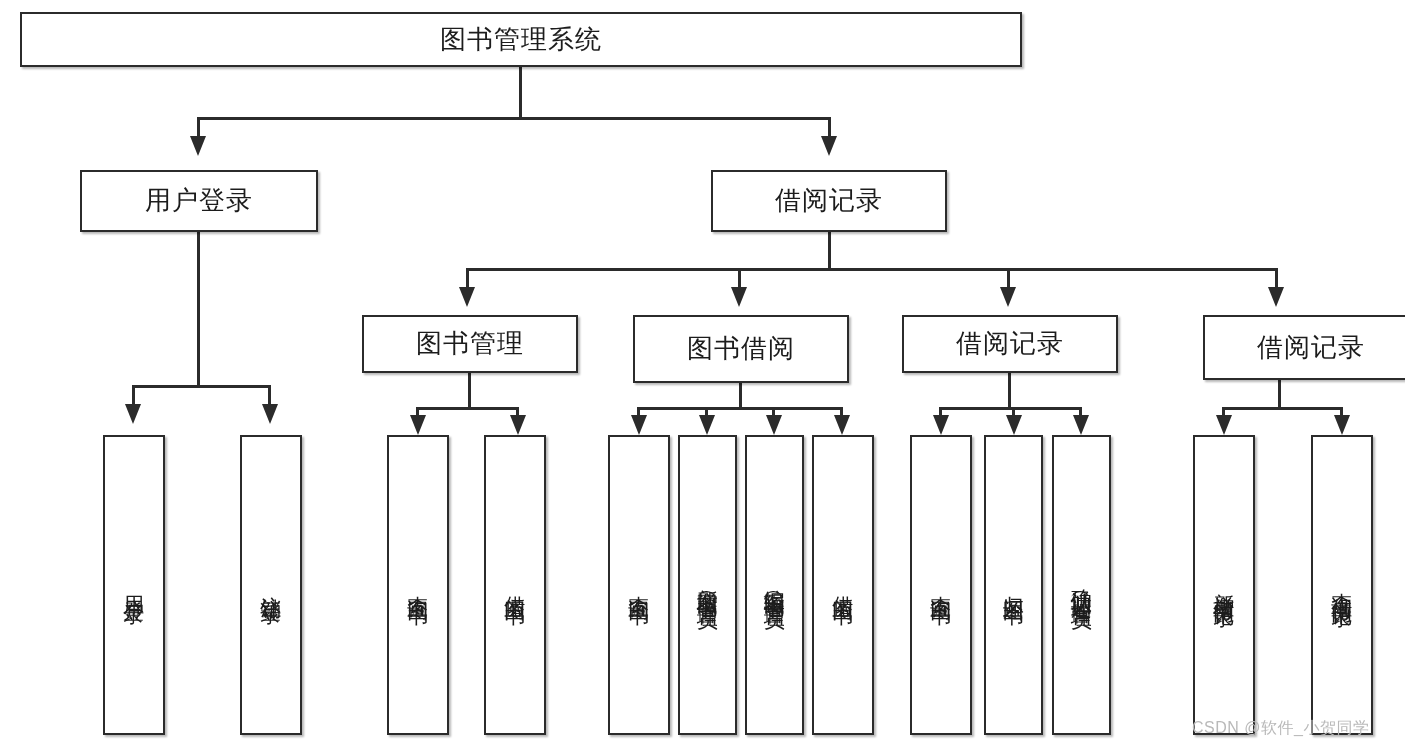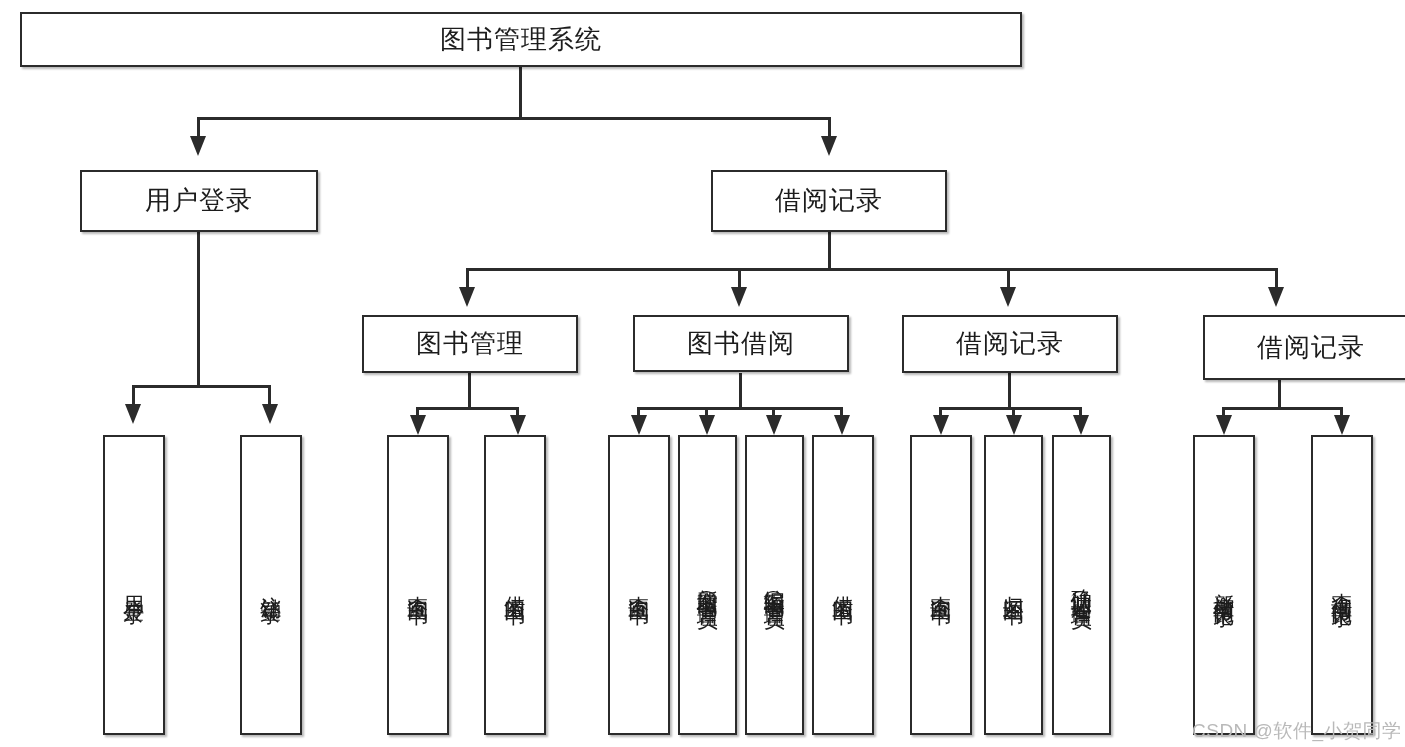--- a/index.html
+++ b/index.html
@@ -56,21 +56,21 @@
     position: absolute;
     width: 0;
     height: 0;
     border-left: 8px solid transparent;
     border-right: 8px solid transparent;
     border-top: 20px solid #2b2b2b;
   }
   
   #watermark {
     position: absolute;
-    font-size: 19px;
+    font-size: 16px;
     color: #b9b9b9;
     white-space: nowrap;
     letter-spacing: 0.5px;
     font-family: "Liberation Sans", "DejaVu Sans", sans-serif;
   }
 </style>
 </head>
 <body>
 
 <div id="canvas">
@@ -143,21 +143,21 @@
   </div>
 
   <div class="node" style="left:711px; top:170px; width:236px; height:62px;">
     <span class="label">借阅记录</span>
   </div>
 
   <div class="node" style="left:362px; top:315px; width:216px; height:58px;">
     <span class="label">图书管理</span>
   </div>
 
-  <div class="node" style="left:633px; top:315px; width:216px; height:57px;">
+  <div class="node" style="left:633px; top:315px; width:216px; height:68px;">
     <span class="label">图书借阅</span>
   </div>
 
   <div class="node" style="left:902px; top:315px; width:216px; height:58px;">
     <span class="label">借阅记录</span>
   </div>
 
   <div class="node" style="left:1172px; top:315px; width:216px; height:65px;margin-left:31px;">
     <span class="label">借阅记录</span>
   </div>

